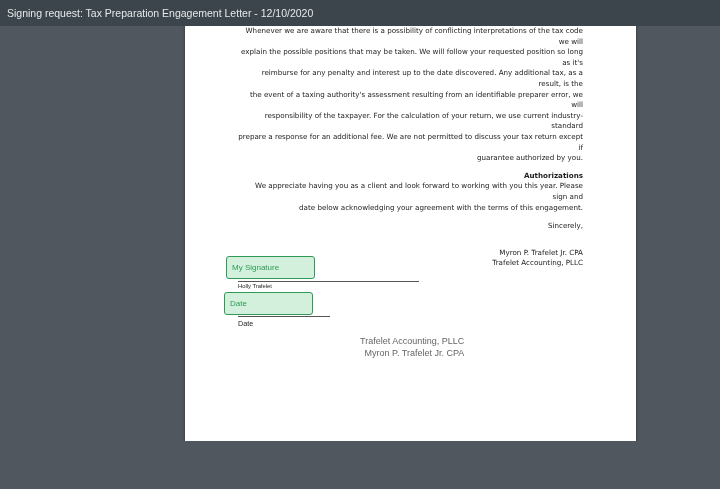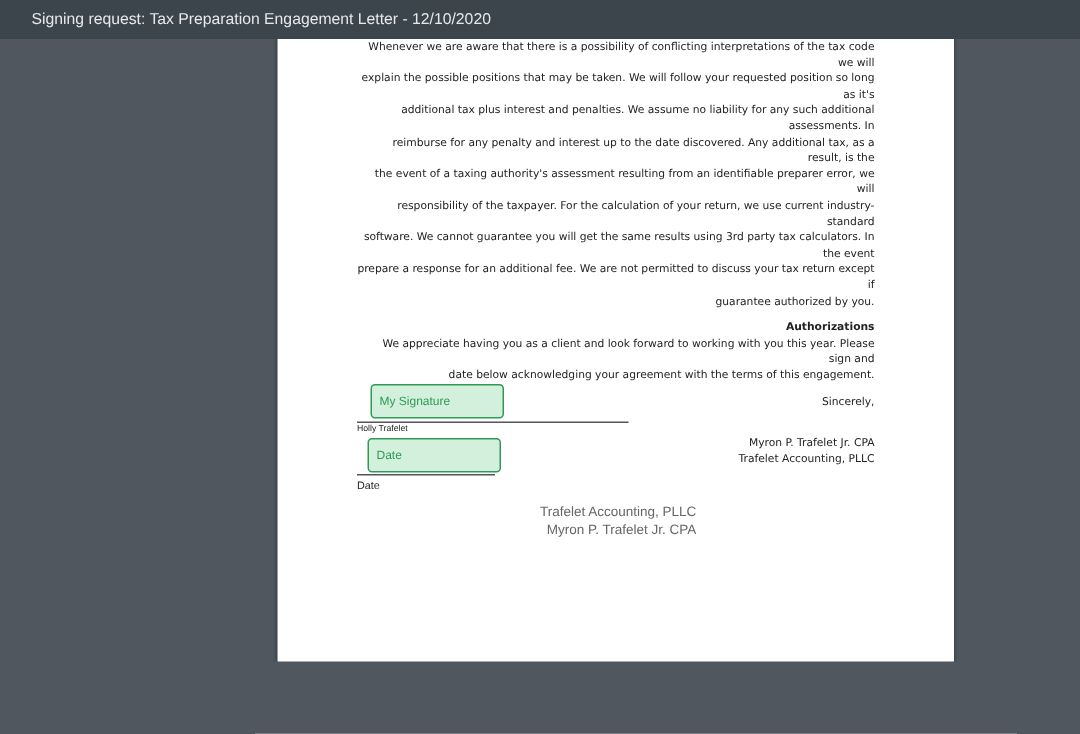--- a/index.html
+++ b/index.html
@@ -13,21 +13,21 @@
     }
     .topbar {
       position: absolute;
       left: 0; top: 0;
       width: 720px;
       height: 26px;
       background: #3c454c;
       color: #e6e9eb;
       font-size: 10.5px;
       line-height: 26px;
-      padding-left: 21px;
+      padding-left: 7px;
       box-sizing: border-box;
       z-index: 2;
     }
     .viewer {
       position: absolute;
       left: 0; top: 26px;
       width: 720px;
       height: 415px;
       overflow: hidden;
       text-align: right;
@@ -65,21 +65,20 @@
       border: 1.5px solid #2e9a55;
       border-radius: 3px;
       color: #2e9a55;
       font-family: "Liberation Sans", sans-serif;
       font-size: 8px;
       box-sizing: border-box;
       padding-left: 5px;
       display: flex;
       align-items: center;
       cursor: pointer;
-      margin-left: 21px;
     }
     .sig-line {
       position: absolute;
       height: 1px;
       background: #555;
     }
     .sig-caption {
       position: absolute;
       font-family: "Liberation Sans", sans-serif;
       color: #222;
@@ -98,25 +97,23 @@
 <div class="topbar">
   <span>Signing request: Tax Preparation Engagement Letter - 12/10/2020</span>
 </div>
 
 <div class="viewer">
   <div class="page">
     <div class="content">
       <div class="para">
         <div>Whenever we are aware that there is a possibility of conflicting interpretations of the tax code we will</div>
         <div>explain the possible positions that may be taken. We will follow your requested position so long as it's</div>
-        <div>additional tax plus interest and penalties. We assume no liability for any such additional assessments. In</div>
         <div>reimburse for any penalty and interest up to the date discovered. Any additional tax, as a result, is the</div>
         <div>the event of a taxing authority's assessment resulting from an identifiable preparer error, we will</div>
         <div>responsibility of the taxpayer. For the calculation of your return, we use current industry-standard</div>
-        <div>software. We cannot guarantee you will get the same results using 3rd party tax calculators. In the event</div>
         <div>prepare a response for an additional fee. We are not permitted to discuss your tax return except if</div>
         <div>guarantee authorized by you.</div>
       </div>
       <div class="heading">Authorizations</div>
       <div class="para">
         <div>We appreciate having you as a client and look forward to working with you this year. Please sign and</div>
         <div>date below acknowledging your agreement with the terms of this engagement.</div>
       </div>
       <div class="sincerely">Sincerely,</div>
       <div class="signer-block">

